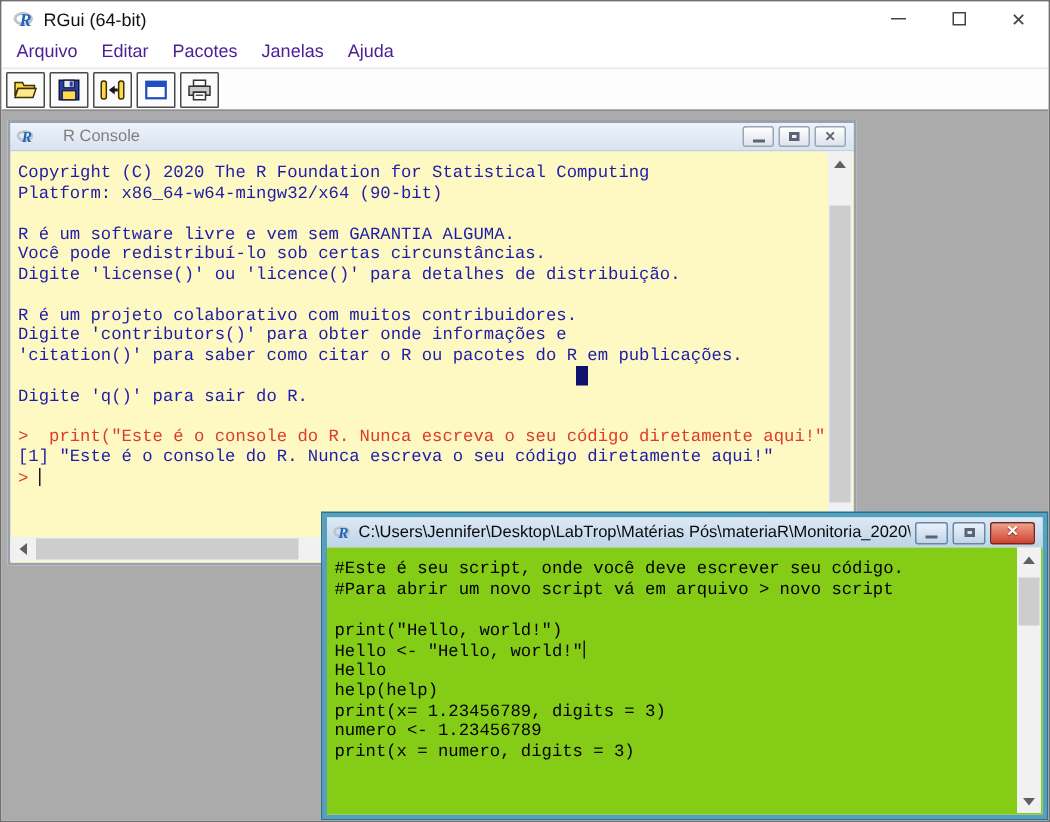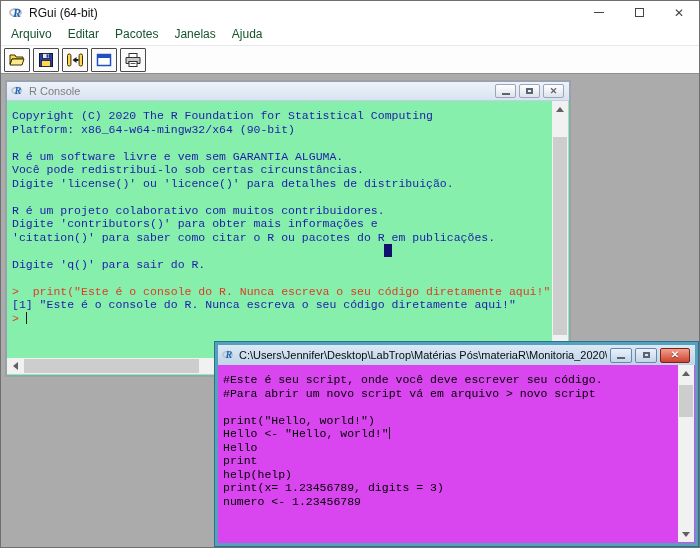--- a/index.html
+++ b/index.html
@@ -16,44 +16,44 @@
   .win-btn { width:40px; height:100%; display:flex; align-items:center; justify-content:center; }
   .glyph-min { width:10px; height:1px; background:#444; }
   .glyph-max { width:9px; height:9px; border:1px solid #444; }
   .glyph-close { font-size:12px; color:#444; line-height:1; }
   
   .rlogo { display:inline-block; width:15px; height:14px; position:relative; flex:none; }
   .rlogo .ring { position:absolute; left:0; top:2px; width:13px; height:9px; border:2px solid #bdc2cb; border-radius:50%; }
   .rlogo .r { position:absolute; left:4px; top:0px; font-family:"Liberation Serif", serif; font-weight:bold; font-style:italic; font-size:12px; color:#1f65b7; }
   
   .menubar { height:21px; display:flex; align-items:stretch; padding-left:2px; background:#fff; }
-  .menu-item { font-size:12px; color:#14532d; padding:3px 8px 0 8px; }
+  .menu-item { font-size:12px; color:#4c1d95; padding:3px 8px 0 8px; }
   
   .toolbar { height:28px; background:#fdfdfd; border-top:1px solid #e8e8e8; display:flex; align-items:center; padding-left:3px; }
   .tool-btn { width:26px; height:24px; border:1px solid #4a4a4a; background:#fbfbfb; border-radius:1px;
               display:flex; align-items:center; justify-content:center; margin-right:3px; }
   .tool-btn svg { display:block; }
   
   .mdi { position:absolute; left:0; top:72px; width:698px; height:474px; background:#ababab; border-top:1px solid #8f8f8f; overflow:hidden; }
   
   .child-title { display:flex; align-items:center; }
   .child-title .rlogo { transform:scale(.85); margin:0 3px 0 3px; }
   
   .console-win { position:absolute; left:4px; top:6px; width:566px; height:297px;
                  border:2px solid #99a1ad; background:#fff; z-index:1; }
   .console-title { height:19px; background:linear-gradient(#eef3fa,#d8e3f2); border-bottom:1px solid #c2cfe2;
                    font-size:11px; color:#7f7f7f; }
-  .console-title .caption { margin-left:1px; }
+  .console-title .caption { margin-left:14px; }
   .mdi-btns { margin-left:auto; display:flex; margin-right:5px; }
   .mdi-btn { width:21px; height:14px; border:1px solid #9aa5b5; border-radius:2px; margin-left:3px;
              background:linear-gradient(#ffffff,#dde3eb); display:flex; align-items:center; justify-content:center; }
   .g-min { width:8px; height:2px; background:#5a6472; margin-top:6px; }
   .g-rest { width:7px; height:6px; border:2px solid #5a6472; }
   .g-x { font-size:9px; color:#5a6472; line-height:1; font-weight:bold; }
-  .console-body { position:absolute; left:0; top:19px; right:0; bottom:0; background:#86efac; }
+  .console-body { position:absolute; left:0; top:19px; right:0; bottom:0; background:#fef9c3; }
   .code-area { position:absolute; inset:0; padding:8px 5px; font-family:"Liberation Mono","DejaVu Sans Mono",monospace;
                font-size:11.5px; overflow:hidden; }
   .line { height:13.5px; white-space:pre; }
   .c-b { color:#1d1daa; }
   .c-r { color:#de3c2a; }
   .caret { display:inline-block; width:1px; height:12px; background:#1a1a1a; vertical-align:-2px; }
   .block-cursor { position:absolute; left:377px; top:143px; width:8px; height:13px; background:#10106e; }
   
   .vscroll { position:absolute; top:0; right:1px; bottom:17px; width:16px; background:#f1f1f1; }
   .hscroll { position:absolute; left:0; right:18px; bottom:1px; height:16px; background:#f1f1f1; }
@@ -65,21 +65,21 @@
   .h-thumb { position:absolute; top:1px; height:14px; background:#cdcdcd; }
   
   .script-win { position:absolute; left:214px; top:268px; width:483px; height:204px;
                 border:3px solid #55a1bd; outline:1px solid #2a7390; background:#fff; z-index:2; }
   .script-title { height:20px; background:linear-gradient(#dcE9f5,#bed4e9); display:flex; align-items:center;
                   font-size:11px; color:#0a0a0a; }
   .script-title .caption { white-space:nowrap; overflow:hidden; max-width:380px; }
   .mdi-btn.blue { width:22px; height:15px; border:1px solid #6b87a8; background:linear-gradient(#eaf2fb,#c2d5e8); }
   .mdi-btn.red { width:30px; height:15px; border:1px solid #7c241a; background:linear-gradient(#f0a08c,#cf4330); }
   .mdi-btn.red .g-x { color:#fff; font-size:10px; text-shadow:0 1px 1px #802015; }
-  .script-body { position:absolute; left:0; top:20px; right:0; bottom:0; background:#d946ef; }
+  .script-body { position:absolute; left:0; top:20px; right:0; bottom:0; background:#84cc16; }
   .script-body .code-area { color:#000; }
 </style>
 </head>
 <body>
 
 <div id="app">
 
   <div class="titlebar">
     <span class="rlogo">
         <span class="ring"></span>
@@ -169,21 +169,21 @@
       <div class="console-body">
         <div class="code-area">
             <div class="line c-b"><span>Copyright (C) 2020 The R Foundation for Statistical Computing</span></div>
             <div class="line c-b"><span>Platform: x86_64-w64-mingw32/x64 (90-bit)</span></div>
             <div class="line c-b"><span></span></div>
             <div class="line c-b"><span>R é um software livre e vem sem GARANTIA ALGUMA.</span></div>
             <div class="line c-b"><span>Você pode redistribuí-lo sob certas circunstâncias.</span></div>
             <div class="line c-b"><span>Digite 'license()' ou 'licence()' para detalhes de distribuição.</span></div>
             <div class="line c-b"><span></span></div>
             <div class="line c-b"><span>R é um projeto colaborativo com muitos contribuidores.</span></div>
-            <div class="line c-b"><span>Digite 'contributors()' para obter mais informações e</span></div>
+            <div class="line c-b"><span>Digite 'contributors()' para obter onde informações e</span></div>
             <div class="line c-b"><span>'citation()' para saber como citar o R ou pacotes do R em publicações.</span></div>
             <div class="line c-b"><span></span></div>
             <div class="line c-b"><span>Digite 'q()' para sair do R.</span></div>
             <div class="line c-b"><span></span></div>
             <div class="line c-r"><span>&gt;  print("Este é o console do R. Nunca escreva o seu código diretamente aqui!")</span></div>
             <div class="line c-b"><span>[1] "Este é o console do R. Nunca escreva o seu código diretamente aqui!"</span></div>
             <div class="line c-r"><span>&gt; </span><span class="caret"></span></div>
           </div>
         <div class="block-cursor"></div>
         <div class="vscroll">
@@ -221,24 +221,24 @@
         </div>
       </div>
       <div class="script-body">
         <div class="code-area">
             <div class="line"><span>#Este é seu script, onde você deve escrever seu código.</span></div>
             <div class="line"><span>#Para abrir um novo script vá em arquivo &gt; novo script</span></div>
             <div class="line"><span></span></div>
             <div class="line"><span>print("Hello, world!")</span></div>
             <div class="line"><span>Hello &lt;- "Hello, world!"</span><span class="caret"></span></div>
             <div class="line"><span>Hello</span></div>
-            <div class="line"><span>print</span></div>
             <div class="line"><span>help(help)</span></div>
             <div class="line"><span>print(x= 1.23456789, digits = 3)</span></div>
             <div class="line"><span>numero &lt;- 1.23456789</span></div>
+            <div class="line"><span>print(x = numero, digits = 3)</span></div>
           </div>
         <div class="vscroll" style="bottom:1px;">
           <div class="sb-arrow" style="top:0;">
               <span class="tri-up"></span>
             </div>
           <div class="v-thumb" style="top:20px;height:32px;"></div>
           <div class="sb-arrow" style="bottom:0;">
               <span class="tri-down"></span>
             </div>
         </div>

